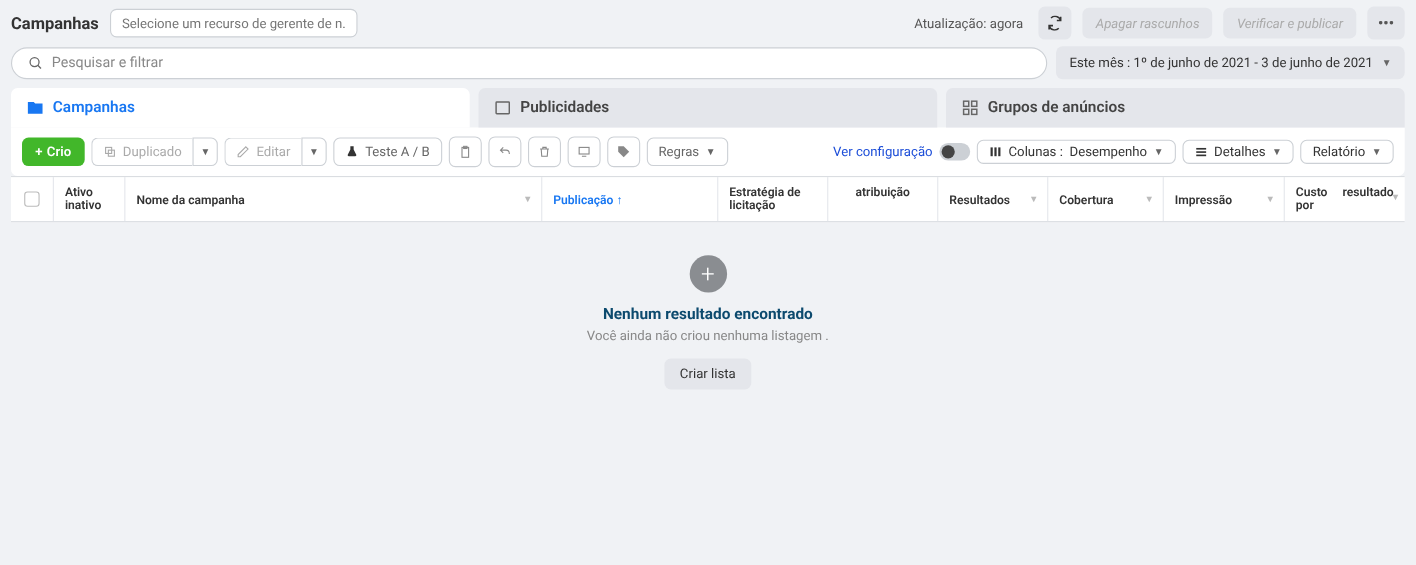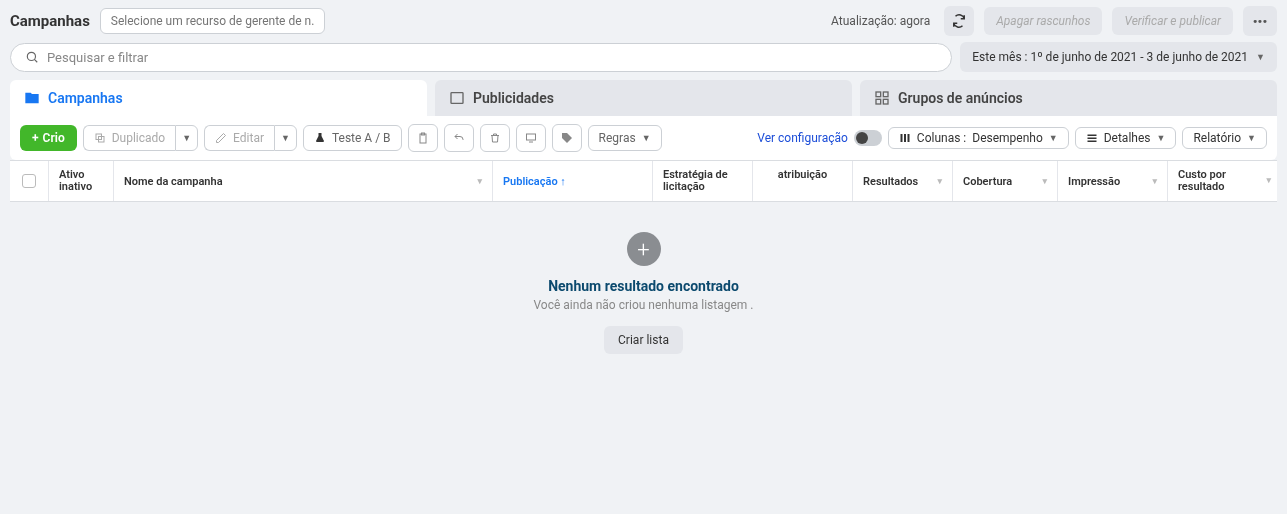--- a/index.html
+++ b/index.html
@@ -53,21 +53,21 @@
 .col.checkbox-col { width: 38px; justify-content: center; }
 .col.active-col { width: 65px; flex-direction: column; align-items: flex-start; justify-content: center; line-height: 1.1; }
 .col.name-col { flex: 1.7; }
 .col.pub-col { width: 160px; color: #1877f2; }
 .col.strategy-col { width: 100px; flex-direction: column; align-items: flex-start; line-height: 1.1; }
 .col.expenses-col { width: 95px; }
 .col.attrib-col { width: 100px; flex-direction: column; align-items: center; text-align: center; line-height: 1.1; }
 .col.results-col { width: 100px; }
 .col.coverage-col { width: 105px; }
 .col.impression-col { width: 110px; }
-.col.cost-col { width: 110px; flex-direction: column; align-items: flex-start; line-height: 1.1; }
+.col.cost-col { width: 110px; align-items: flex-start; line-height: 1.1; }
 .checkbox { width: 14px; height: 14px; border: 1px solid #bbb; border-radius: 3px; background: #fff; }
 
 
 .empty-state { text-align: center; padding: 30px 0; }
 .empty-icon { width: 34px; height: 34px; background: #8a8d91; border-radius: 50%; display: inline-flex; align-items: center; justify-content: center; color: #fff; font-size: 22px; font-weight: 300; margin-bottom: 12px; }
 .empty-title { font-size: 14px; font-weight: 700; color: #0c4a6e; margin-bottom: 4px; }
 .empty-sub { font-size: 12px; color: #888; margin-bottom: 14px; }
 .empty-btn { background: #e4e6eb; border: none; border-radius: 6px; padding: 7px 14px; font-size: 12px; color: #333; cursor: pointer; text-align: right; }
 
 svg { display: block; }

